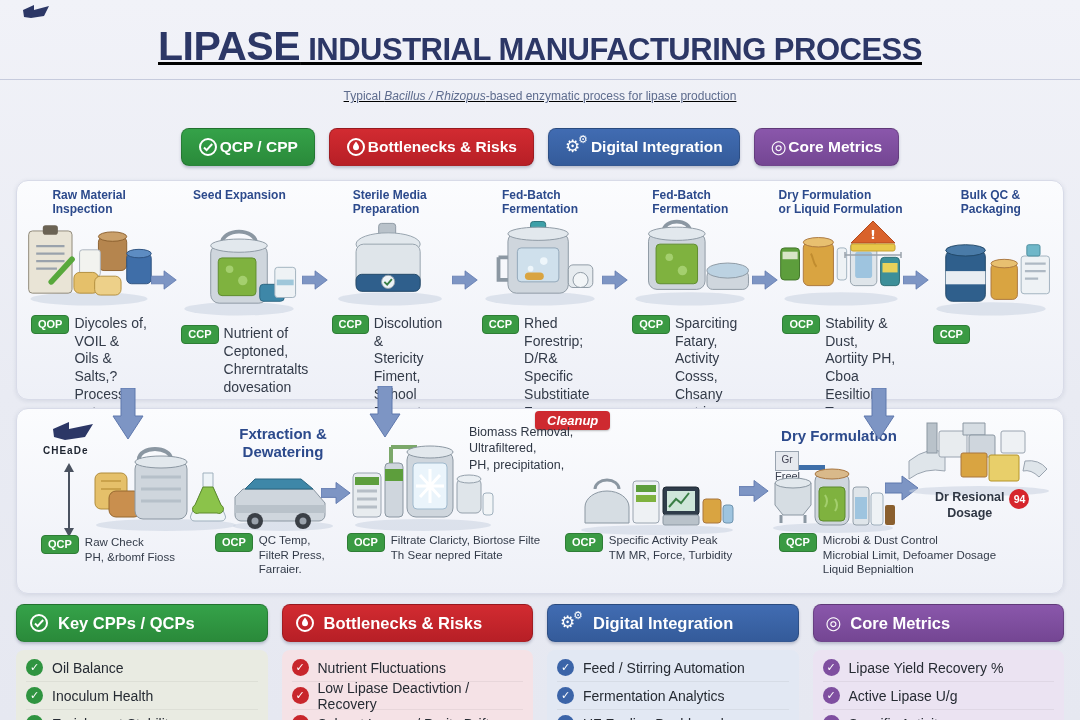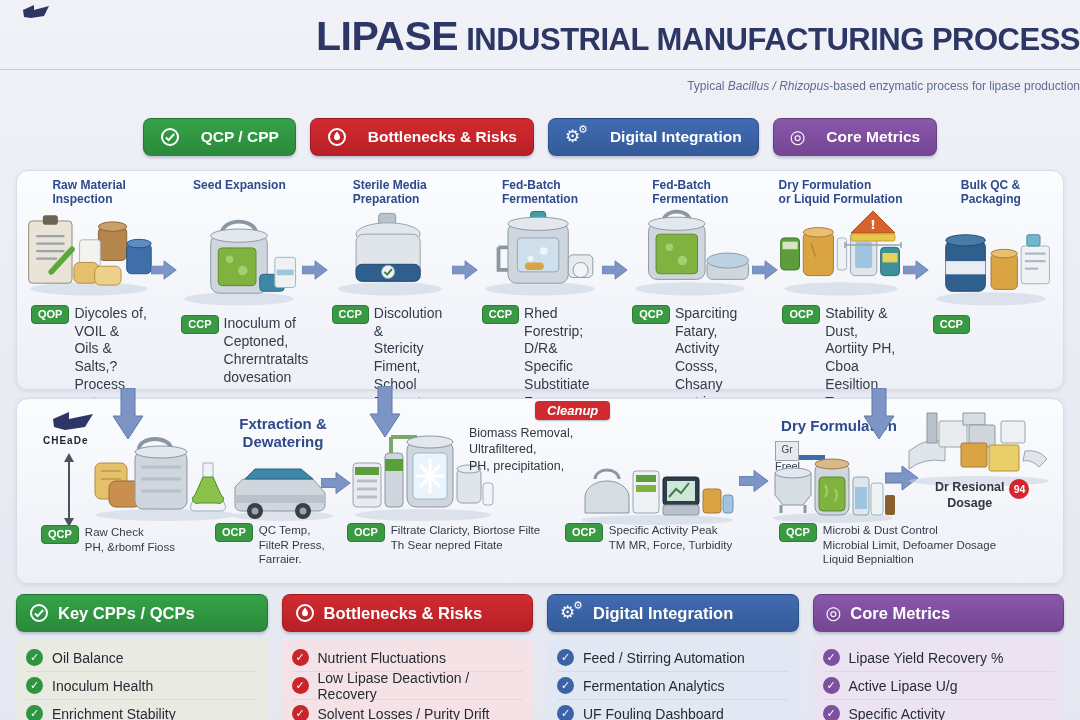--- a/index.html
+++ b/index.html
@@ -1,29 +1,29 @@
 <!DOCTYPE html>
 <html><head>
 <meta charset="utf-8">
 <style>
   html,body{margin:0;padding:0;background:#dfe2ec;}
   .stage{position:relative;width:1080px;height:720px;overflow:hidden;
     background:linear-gradient(180deg,#f1f2f8 0%,#e9ebf3 55%,#e6e8f1 100%);
     font-family:"Liberation Sans",sans-serif;}
   
-  .hdr{padding-top:14px;text-align:right;}
+  .hdr{padding-top:24px;text-align:center;text-decoration:underline;}
   .hdr h1{margin:0;line-height:44px;color:#2c3766;letter-spacing:-.5px;}
   .t-main{font-size:41px;font-weight:800;}
   .t-rest{font-size:31px;font-weight:700;}
   .rule{border-top:1px solid #c6cbdd;margin-top:7px;}
   .subtitle{margin:9px 0 0;font-size:12px;color:#5e6c8e;}
   .subtitle i{font-style:italic;}
   
   .legend{display:flex;justify-content:center;gap:14px;margin-top:25px;height:38px;}
-  .lbtn{display:inline-flex;align-items:center;gap:21px;padding:0 16px;border-radius:8px;
+  .lbtn{display:inline-flex;align-items:center;gap:2px;padding:0 16px;border-radius:8px;
     color:#fff;font-weight:700;font-size:15.5px;box-shadow:0 2px 3px rgba(40,50,90,.25);
     border:1px solid rgba(0,0,0,.18);}
   .uni{font-family:"DejaVu Sans",sans-serif;font-weight:700;}
   .gearwrap{position:relative;display:inline-block;width:24px;height:22px;}
   .gear-big{position:absolute;left:0;top:2px;font-size:17px;line-height:17px;color:#fff;}
   .gear-small{position:absolute;left:13px;top:-2px;font-size:11px;line-height:11px;color:#fff;}
   .target-ic{font-size:18px;line-height:18px;color:#fff;}
   
   .band{position:relative;margin:0 16px;background:linear-gradient(180deg,#fbfcfe,#eef0f7);
     border:1px solid #d8dbe8;border-radius:12px;box-shadow:0 1px 4px rgba(60,70,110,.12);}
@@ -162,21 +162,21 @@
           <rect x="48" y="30" width="40" height="40" rx="4" fill="#7fb23f" stroke="#5c8a2c"></rect>
           <circle cx="60" cy="42" r="4" fill="#a4cf6e"></circle>
             <circle cx="74" cy="54" r="5" fill="#a4cf6e"></circle>
           <rect x="92" y="58" width="26" height="18" rx="4" fill="#3e87a8" stroke="#2a6480"></rect>
           <rect x="108" y="40" width="22" height="32" rx="3" fill="#eef2f5" stroke="#9fb0bd"></rect>
           <path d="M110 56h18" stroke="#9fc7da" stroke-width="6"></path>
         </svg>
       </div>
       <div class="qcp">
         <span class="badge">CCP</span>
-        <span class="desc">Inoculum of
+        <span class="desc">Nutrient of
 Ceptoned,
 Chrerntratalts
 dovesation</span>
       </div>
     </div>
 
     <svg class="h-arrow" width="26" height="26" viewBox="0 0 34 26">
         <polygon points="0,8 17,8 17,1 33,13 17,25 17,18 0,18" fill="#7d95c4" stroke="#5f78ad"></polygon>
       </svg>
 
@@ -392,21 +392,21 @@
       <rect x="56" y="12" width="46" height="66" rx="9" fill="#cfd6dd" stroke="#8b97a2"></rect>
       <ellipse cx="79" cy="13" rx="23" ry="6" fill="#e2e8ed" stroke="#8b97a2"></ellipse>
       <rect x="62" y="24" width="34" height="46" rx="4" fill="#eaf4fb" stroke="#9fb9cd"></rect>
       <path d="M79 30 v34 M65 47 h28 M69 36 l20 22 M89 36 l-20 22" stroke="#fff" stroke-width="3"></path>
       <rect x="106" y="40" width="24" height="34" rx="5" fill="#dfe5ea" stroke="#94a0ab"></rect>
       <ellipse cx="118" cy="40" rx="12" ry="4" fill="#e9eef2" stroke="#94a0ab"></ellipse>
       <rect x="132" y="54" width="10" height="22" rx="3" fill="#f2f5f7" stroke="#9fb0bd"></rect>
     </svg>
 
     <span class="abs cleanup" style="left:518px;top:2px">Cleanup</span>
-    <div class="abs note" style="left:452px;top:26px;width:170px">Biomass Removal,
+    <div class="abs note" style="left:452px;top:15px;width:170px">Biomass Removal,
 Ultrafiltered,
 PH, precipitation,</div>
 
 
     <svg class="abs" style="left:560px;top:64px" width="160" height="62" viewBox="0 0 160 62">
       <ellipse cx="80" cy="57" rx="76" ry="5" fill="#c9d2e0" opacity=".55"></ellipse>
       <path d="M8 34 a22 16 0 0 1 44 0 v16 H8 Z" fill="#d6dde3" stroke="#8b97a2"></path>
       <path d="M18 16 a12 9 0 0 1 24 0" fill="none" stroke="#8b97a2" stroke-width="3"></path>
       <rect x="56" y="8" width="26" height="42" rx="3" fill="#eef1f4" stroke="#9aa4b0"></rect>
       <rect x="59" y="12" width="20" height="7" fill="#5d9e3c"></rect>

